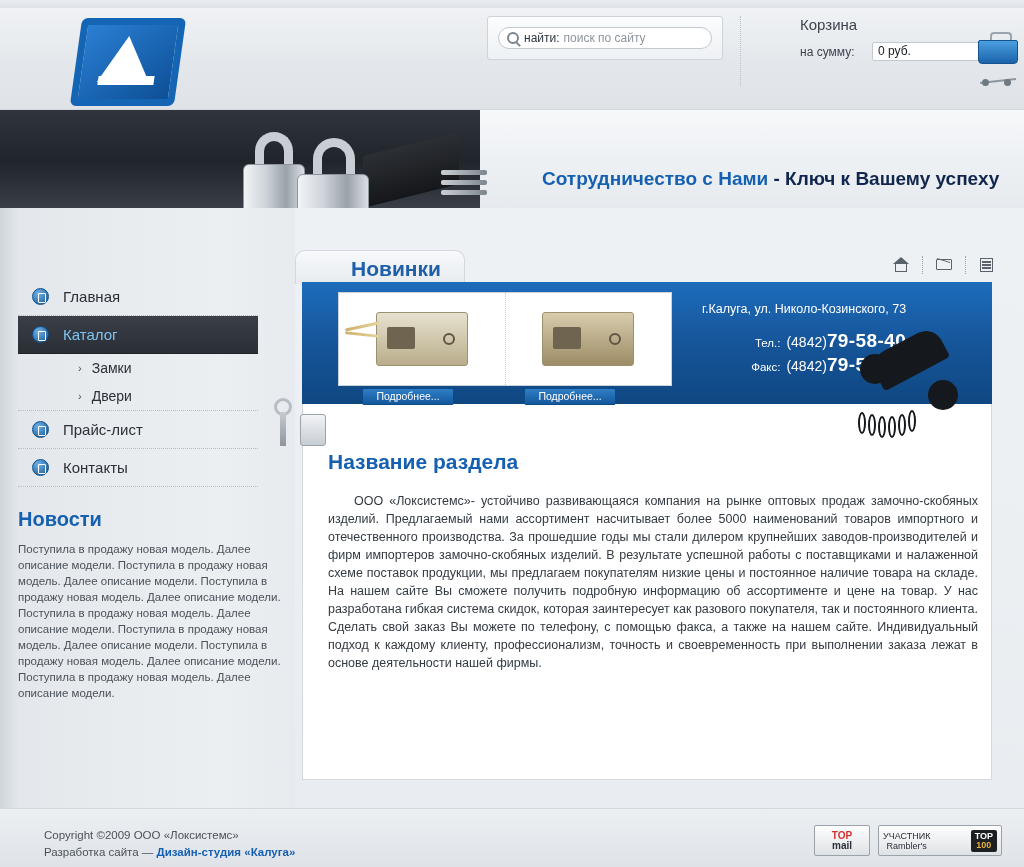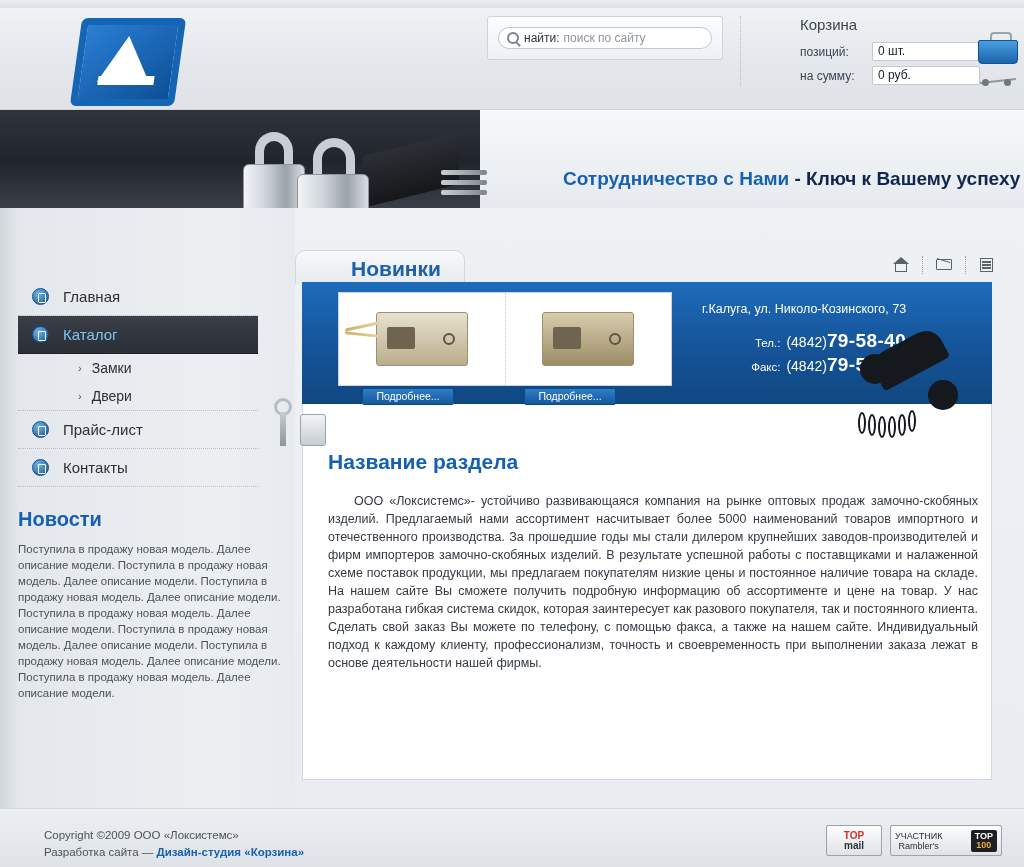--- a/index.html
+++ b/index.html
@@ -130,21 +130,21 @@
   
   .banner {
     position: absolute; left: 0; top: 110px; width: 1024px; height: 98px;
     background: linear-gradient(to bottom, #30343c 0%, #20242b 52%, #3a3f47 100%);
   }
   .banner-white {
     position: absolute; left: 480px; top: 0; width: 544px; height: 98px;
     background: linear-gradient(to bottom, #f6f8fa, #e6eaee);
   }
   .slogan {
-    position: absolute; left: 563px; top: 168px;
+    position: absolute; left: 542px; top: 168px;
     font-size: 19px; font-weight: bold; color: #10264d;
   }
   .slogan .blue { color: #1560b0; }
 
   
   .locks { position: absolute; left: 235px; top: 112px; width: 270px; height: 125px; }
   .lock {
     position: absolute; border-radius: 6px;
     background: linear-gradient(to right, #f2f4f6 0%, #cfd5db 35%, #9aa2aa 70%, #d9dee3 100%);
     border: 1px solid #8d959d;
@@ -380,21 +380,21 @@
   .copy { position: absolute; left: 44px; top: 18px; font-size: 11.5px; color: #4b525a; line-height: 17px; }
   .copy a { color: #1560b0; font-weight: bold; text-decoration: none; }
   .counters { position: absolute; right: 22px; top: 16px; display: flex; gap: 8px; align-items: center; }
   .counter {
     height: 31px; border: 1px solid #9aa2aa; border-radius: 2px;
     display: flex; align-items: center; justify-content: center;
     font-size: 10px; color: #2b3138; padding: 0 6px;
     background: linear-gradient(to bottom, #fdfdfd, #dfe2e6);
   }
   .counter.topmail { width: 56px; flex-direction: column; line-height: 10px; font-weight: bold; }
-  .counter.rambler { width: 112px; justify-content: space-between; padding: 0 4px; }
+  .counter.rambler { width: 124px; justify-content: space-between; padding: 0 4px; }
   .rambler-left { font-size: 9px; text-align: center; line-height: 10px; }
   .rambler-top {
     background: #1d1f23; color: #fff; font-size: 9px; font-weight: bold;
     border-radius: 2px; padding: 2px 4px; text-align: center; line-height: 9px;
   }
   .rambler-top .n { color: #e8b23a; }
   .tm-top { color: #d2302f; }
 </style>
 </head>
 <body>
@@ -422,24 +422,20 @@
         <span class="search-placeholder">поиск по сайту</span>
       </div>
     </div>
   </div>
 
   <div class="divider-dots"></div>
 
   <div class="cart-block">
     <div class="cart-title">Корзина</div>
     <div class="cart-rows">
-      <div class="cart-row">
-        <span class="cart-key">позиций:</span>
-        <span class="cart-val">0 шт.</span>
-      </div>
       <div class="cart-row">
         <span class="cart-key">на сумму:</span>
         <span class="cart-val">0 руб.</span>
       </div>
     </div>
     <div class="cart-icon">
       <div class="handle"></div>
       <div class="basket"></div>
       <div class="leg"></div>
       <div class="wheel w1"></div>
@@ -596,21 +592,21 @@
 
   <div class="article">
     <h2>Название раздела</h2>
     <p>ООО «Локсистемс»- устойчиво развивающаяся компания на рынке оптовых продаж замочно-скобяных изделий. Предлагаемый нами ассортимент насчитывает более 5000 наименований товаров импортного и отечественного производства. За прошедшие годы мы стали дилером крупнейших заводов-производителей и фирм импортеров замочно-скобяных изделий. В результате успешной работы с поставщиками и налаженной схеме поставок продукции, мы предлагаем покупателям низкие цены и постоянное наличие товара на складе. На нашем сайте Вы сможете получить подробную информацию об ассортименте и цене на товар. У нас разработана гибкая система скидок, которая заинтересует как разового покупателя, так и постоянного клиента. Сделать свой заказ Вы можете по телефону, с помощью факса, а также на нашем сайте. Индивидуальный подход к каждому клиенту, профессионализм, точность и своевременность при выполнении заказа лежат в основе деятельности нашей фирмы.</p>
   </div>
 
   <div class="footer">
     <div class="copy">
       <div>Copyright ©2009 ООО «Локсистемс»</div>
       <div>
-        <span>Разработка сайта — </span><a href="#">Дизайн-студия «Корзина»</a>
+        <span>Разработка сайта — </span><a href="#">Дизайн-студия «Калуга»</a>
       </div>
     </div>
     <div class="counters">
       <div class="counter topmail">
         <span class="tm-top">TOP</span>
         <span>mail</span>
       </div>
       <div class="counter rambler">
         <div class="rambler-left">
           <div>УЧАСТНИК</div>

